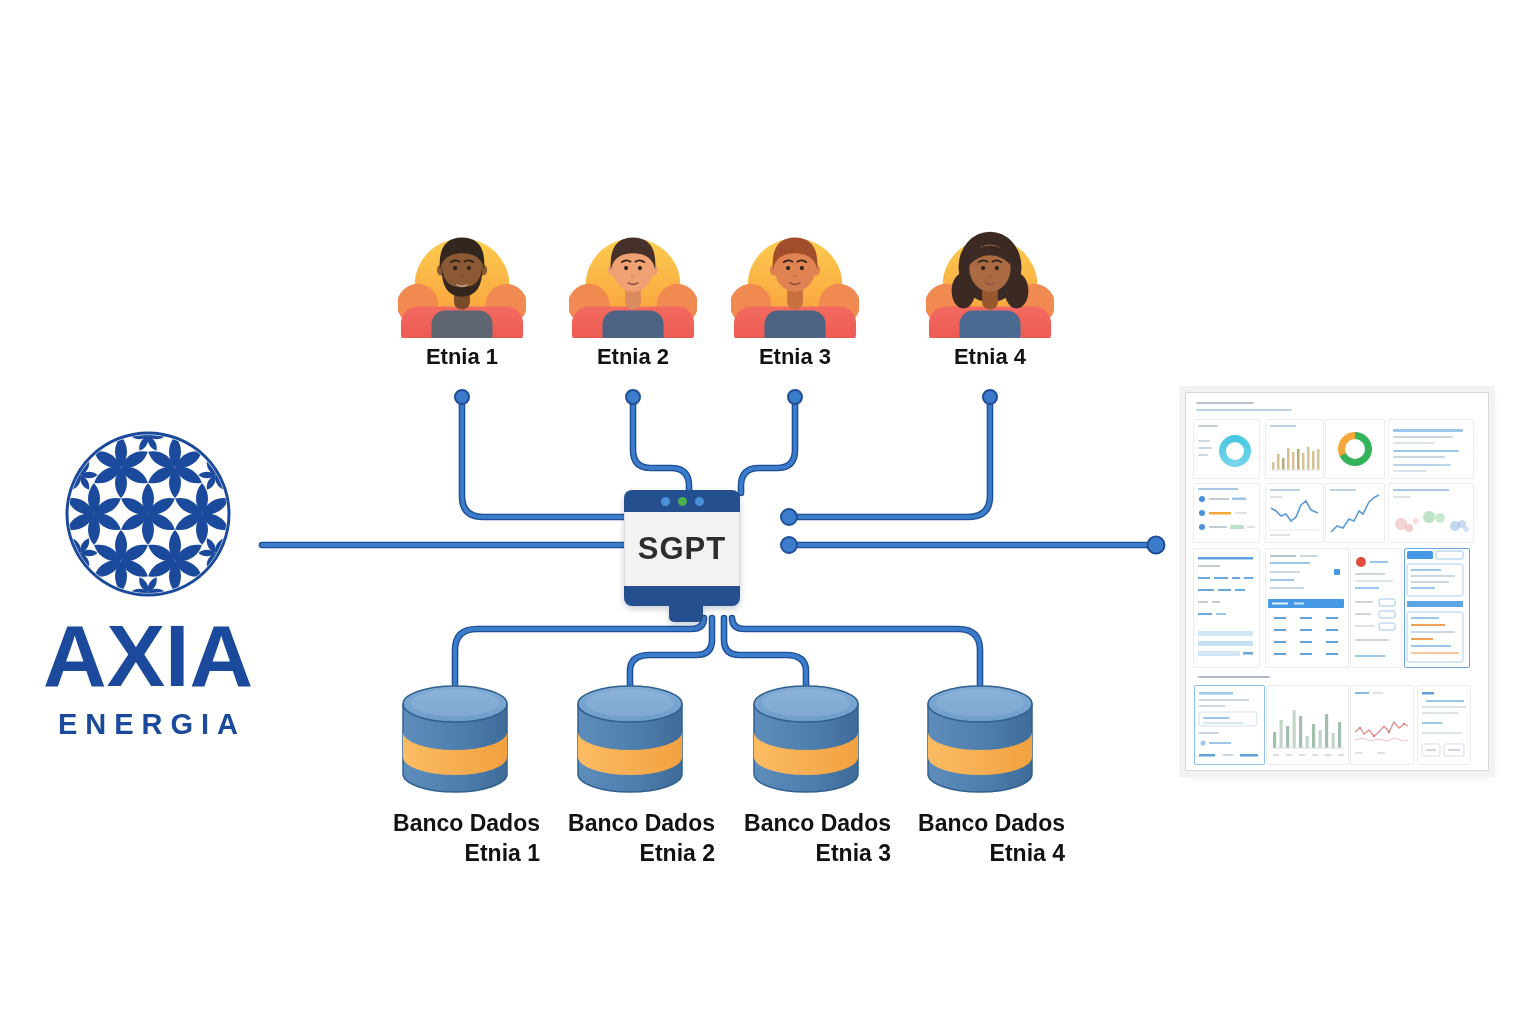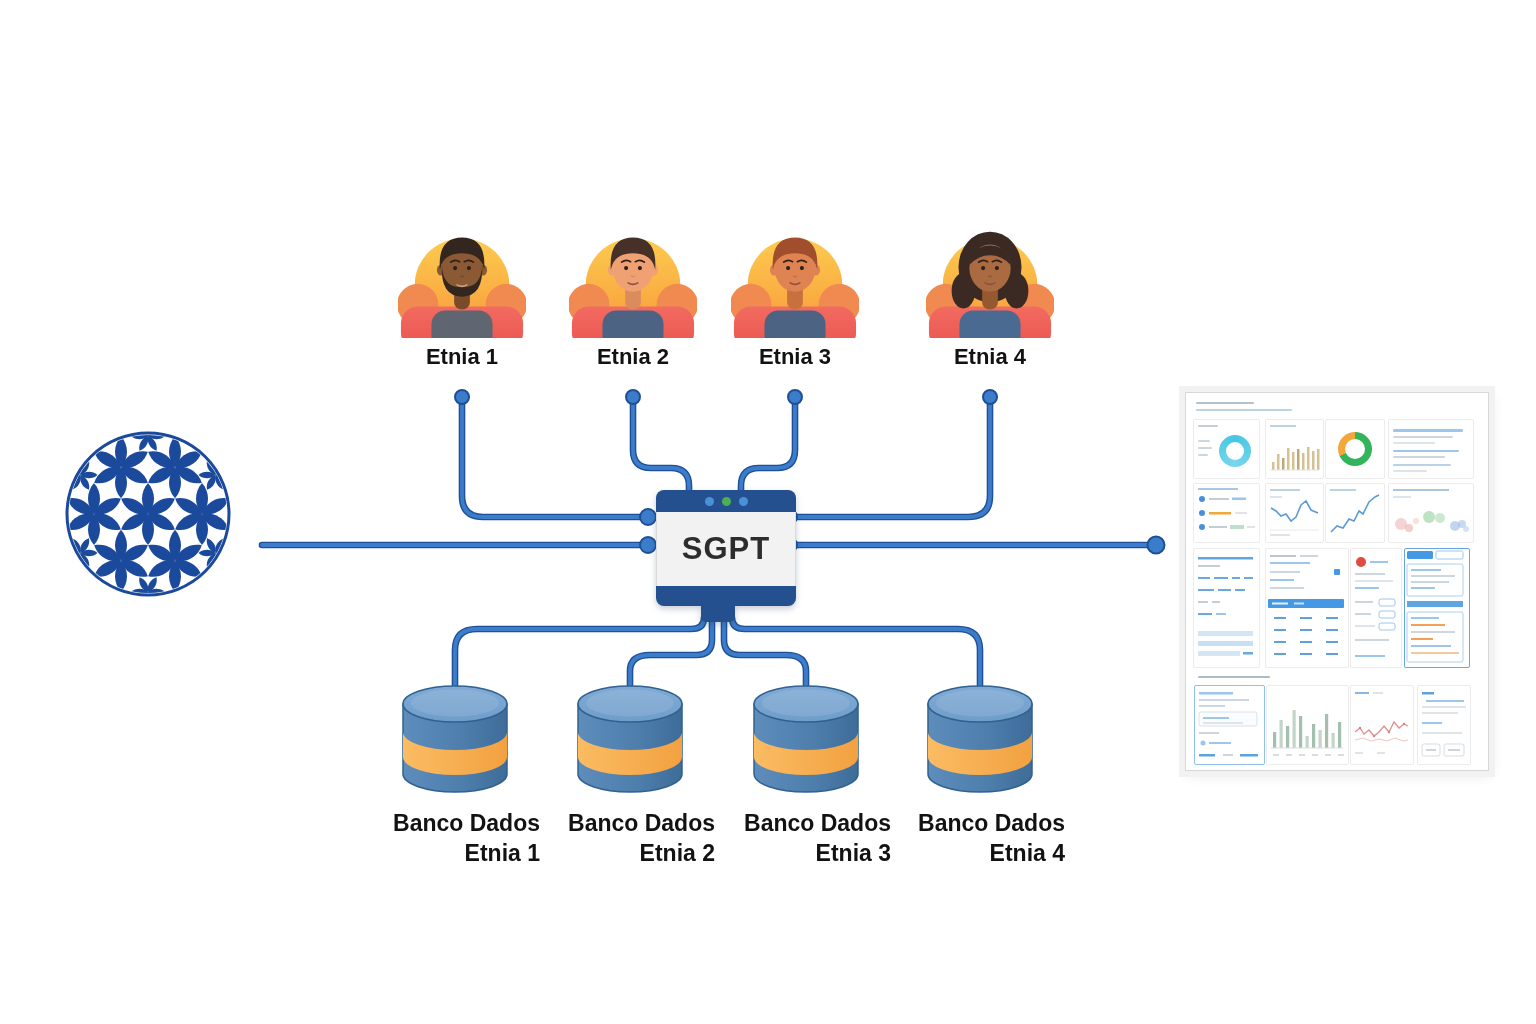--- a/index.html
+++ b/index.html
@@ -12,21 +12,21 @@
   .logo{left:36px;top:428px;width:224px;text-align:center;color:var(--brand,#1b4a9c);}
   .brand{font-size:88px;font-weight:bold;line-height:1;margin-top:8px;letter-spacing:0px;}
   .brand-sub{font-size:29px;font-weight:bold;letter-spacing:8px;margin-top:8px;padding-left:8px;}
 
   
   .user{width:150px;text-align:center;}
   .user svg{display:block;margin:0 auto;}
   .user-label{margin-top:6px;font-size:22px;font-weight:600;color:#121212;}
 
   
-  .sgpt{left:656px;top:490px;width:140px;z-index:2;filter:drop-shadow(0 3px 3px rgba(40,60,90,.25));}
+  .sgpt{left:624px;top:490px;width:116px;z-index:2;filter:drop-shadow(0 3px 3px rgba(40,60,90,.25));}
   .sgpt-header{height:22px;background:var(--frame,#24508f);border-radius:8px 8px 0 0;
                display:flex;align-items:center;justify-content:center;gap:8px;}
   .wdot{width:9px;height:9px;border-radius:50%;}
   .sgpt-body{height:74px;background:#f2f2f3;border-left:1px solid #d9dbde;border-right:1px solid #d9dbde;
              display:flex;align-items:center;justify-content:center;
              font-size:31px;font-weight:bold;letter-spacing:1px;color:#2d2d2d;}
   .sgpt-footer{height:20px;background:var(--frame,#24508f);border-radius:0 0 8px 8px;}
   .sgpt-stand{position:absolute;left:45px;top:114px;width:34px;height:18px;background:var(--frame,#24508f);
               border-radius:0 0 5px 5px;}
 
@@ -163,20 +163,22 @@
           <path d="M0,0 C8,-9 8,-22 0,-31 C-8,-22 -8,-9 0,0" fill="#1b4a9c" transform="translate(85.99999999999999,8) rotate(330) scale(0.55)"></path>
           <path d="M0,0 C8,-9 8,-22 0,-31 C-8,-22 -8,-9 0,0" fill="#1b4a9c" transform="translate(153.5499814951862,46.999999999999964) rotate(30) scale(0.55)"></path>
           <path d="M0,0 C8,-9 8,-22 0,-31 C-8,-22 -8,-9 0,0" fill="#1b4a9c" transform="translate(153.5499814951862,46.999999999999964) rotate(90) scale(0.55)"></path>
           <path d="M0,0 C8,-9 8,-22 0,-31 C-8,-22 -8,-9 0,0" fill="#1b4a9c" transform="translate(153.5499814951862,46.999999999999964) rotate(150) scale(0.55)"></path>
           <path d="M0,0 C8,-9 8,-22 0,-31 C-8,-22 -8,-9 0,0" fill="#1b4a9c" transform="translate(153.5499814951862,46.999999999999964) rotate(210) scale(0.55)"></path>
           <path d="M0,0 C8,-9 8,-22 0,-31 C-8,-22 -8,-9 0,0" fill="#1b4a9c" transform="translate(153.5499814951862,46.999999999999964) rotate(270) scale(0.55)"></path>
           <path d="M0,0 C8,-9 8,-22 0,-31 C-8,-22 -8,-9 0,0" fill="#1b4a9c" transform="translate(153.5499814951862,46.999999999999964) rotate(330) scale(0.55)"></path>
         </g>
         <circle cx="86" cy="86" r="81" fill="none" stroke="#1b4a9c" stroke-width="3"></circle>
       </svg>
+    <div class="brand">AXIA</div>
+    <div class="brand-sub">ENERGIA</div>
   </div>
 
   <div class="node user" style="left:387px;top:208px">
     <div>
         <svg width="128" height="130" viewBox="0 0 130 132">
     <defs>
       <linearGradient id="agbg0" x1="0" y1="0" x2="0" y2="1">
         <stop offset="0" stop-color="#fdcb4f"></stop>
               <stop offset="1" stop-color="#f89d3b"></stop>
       </linearGradient>

